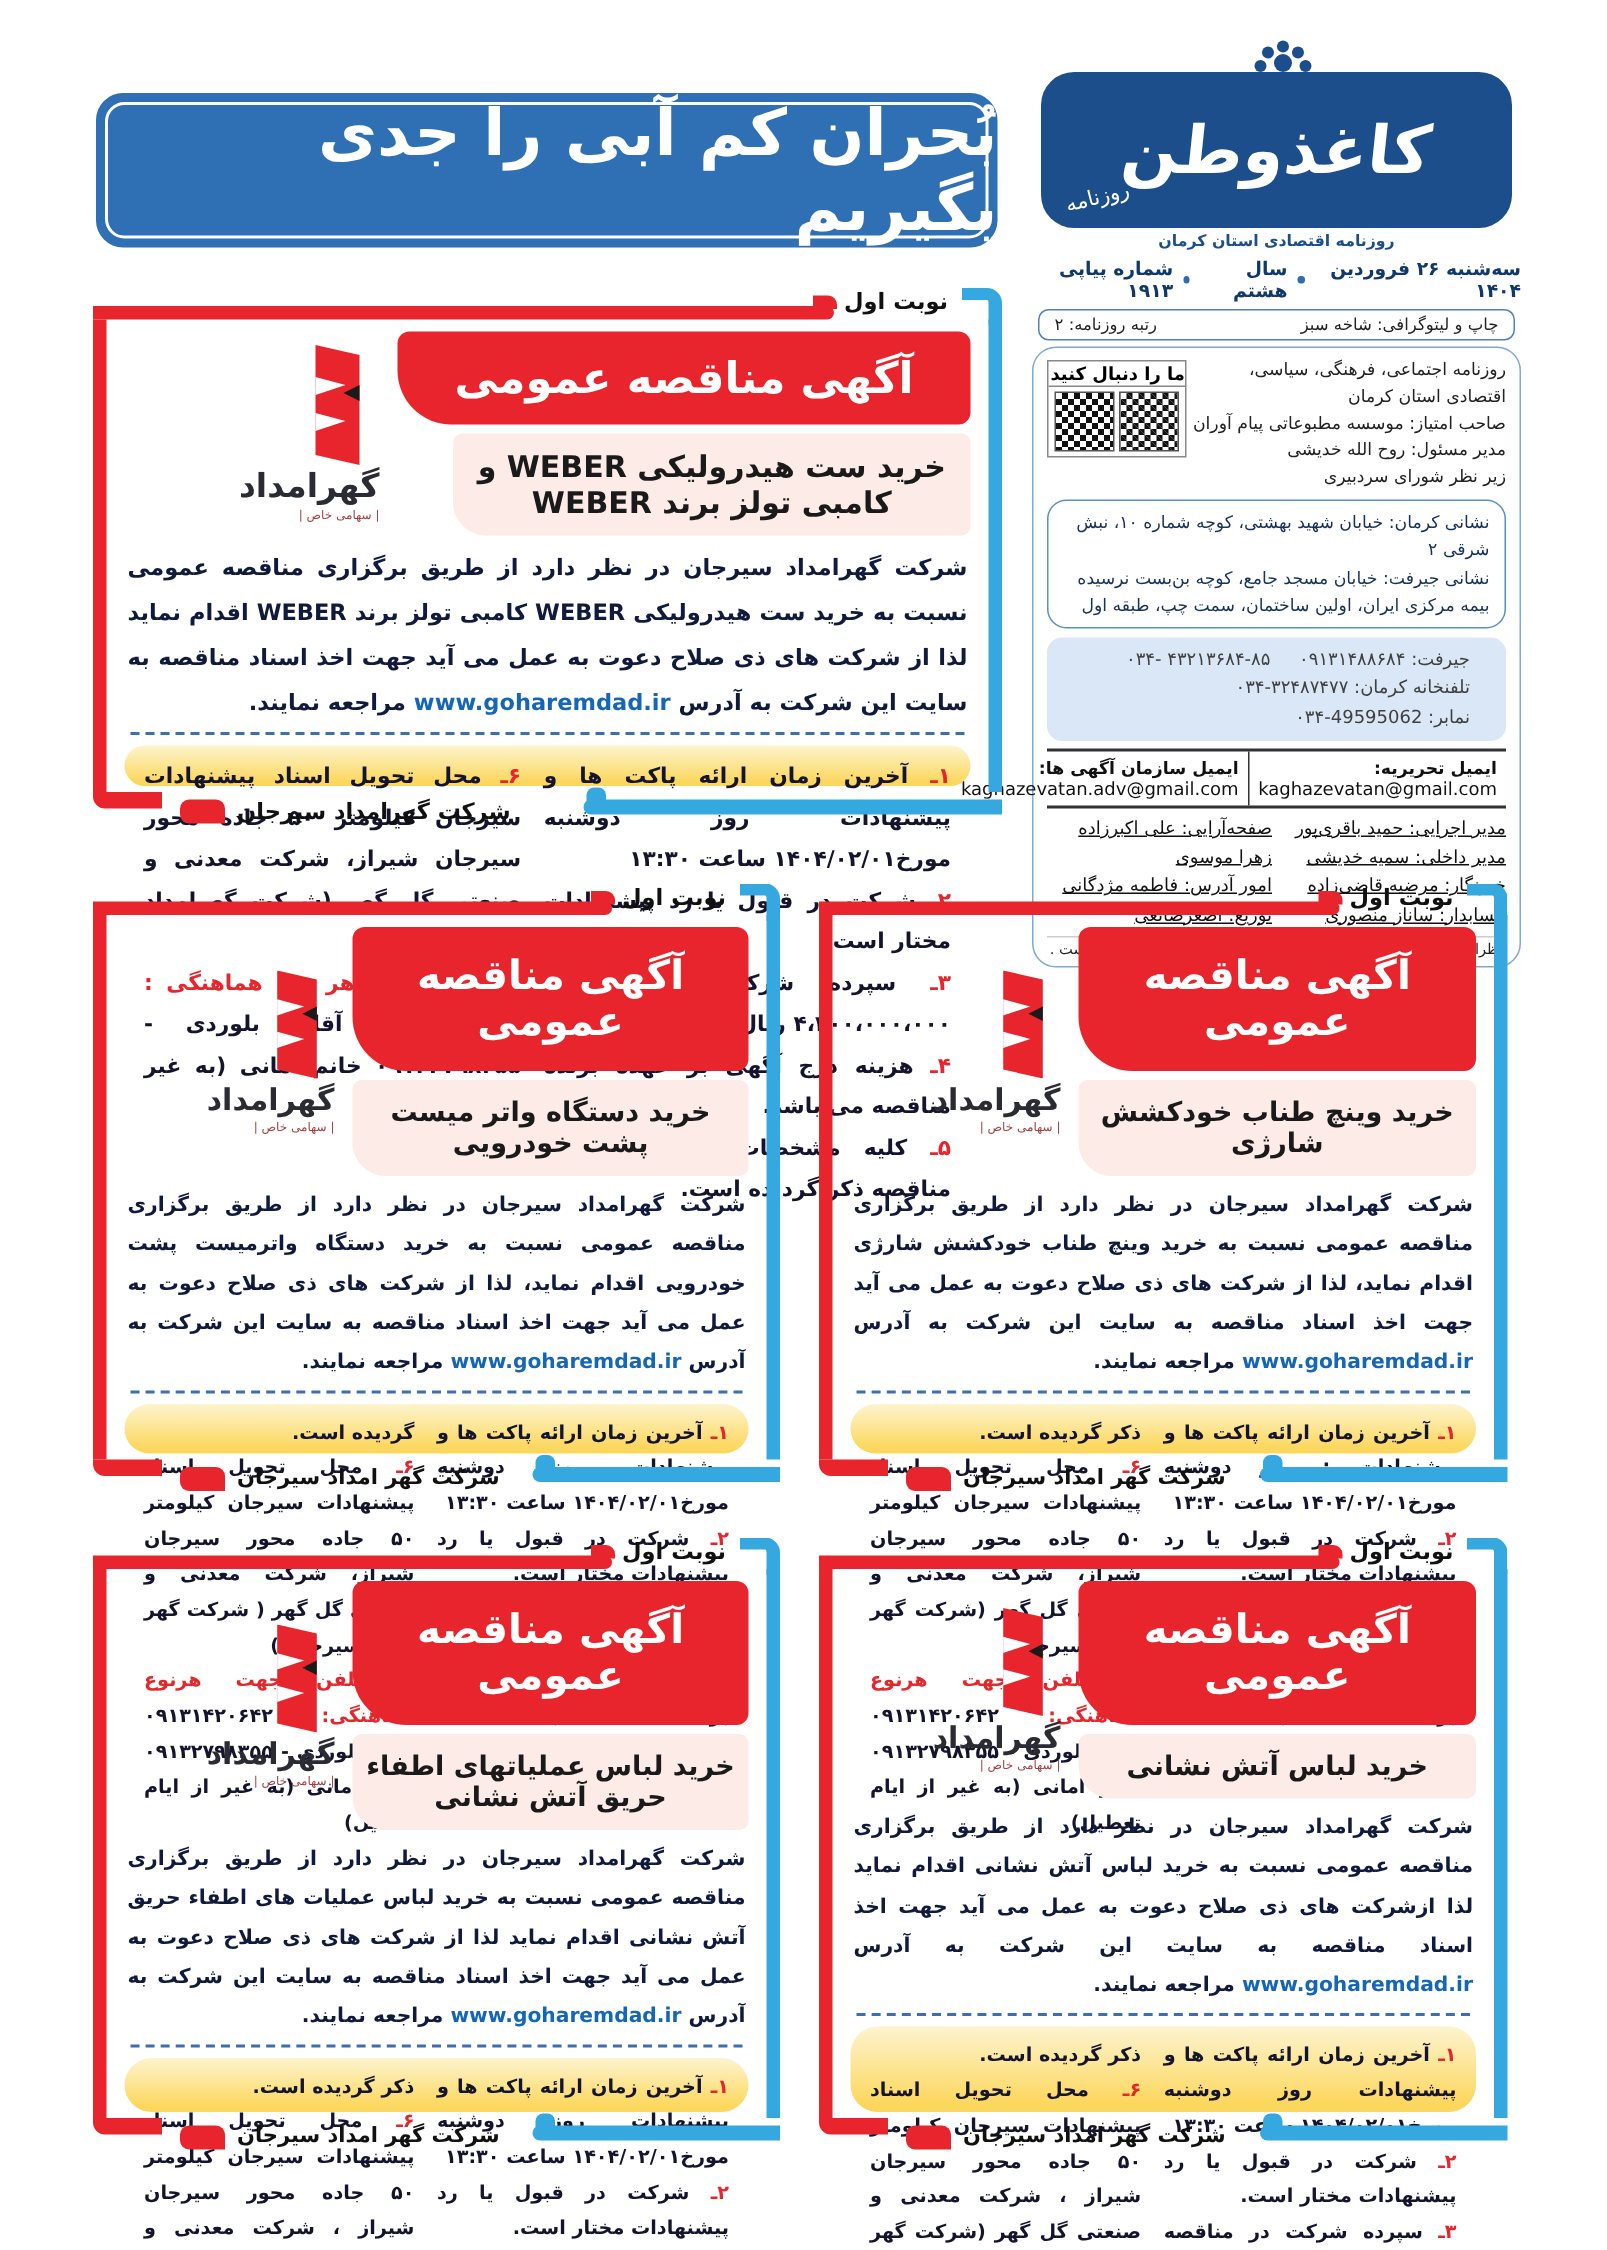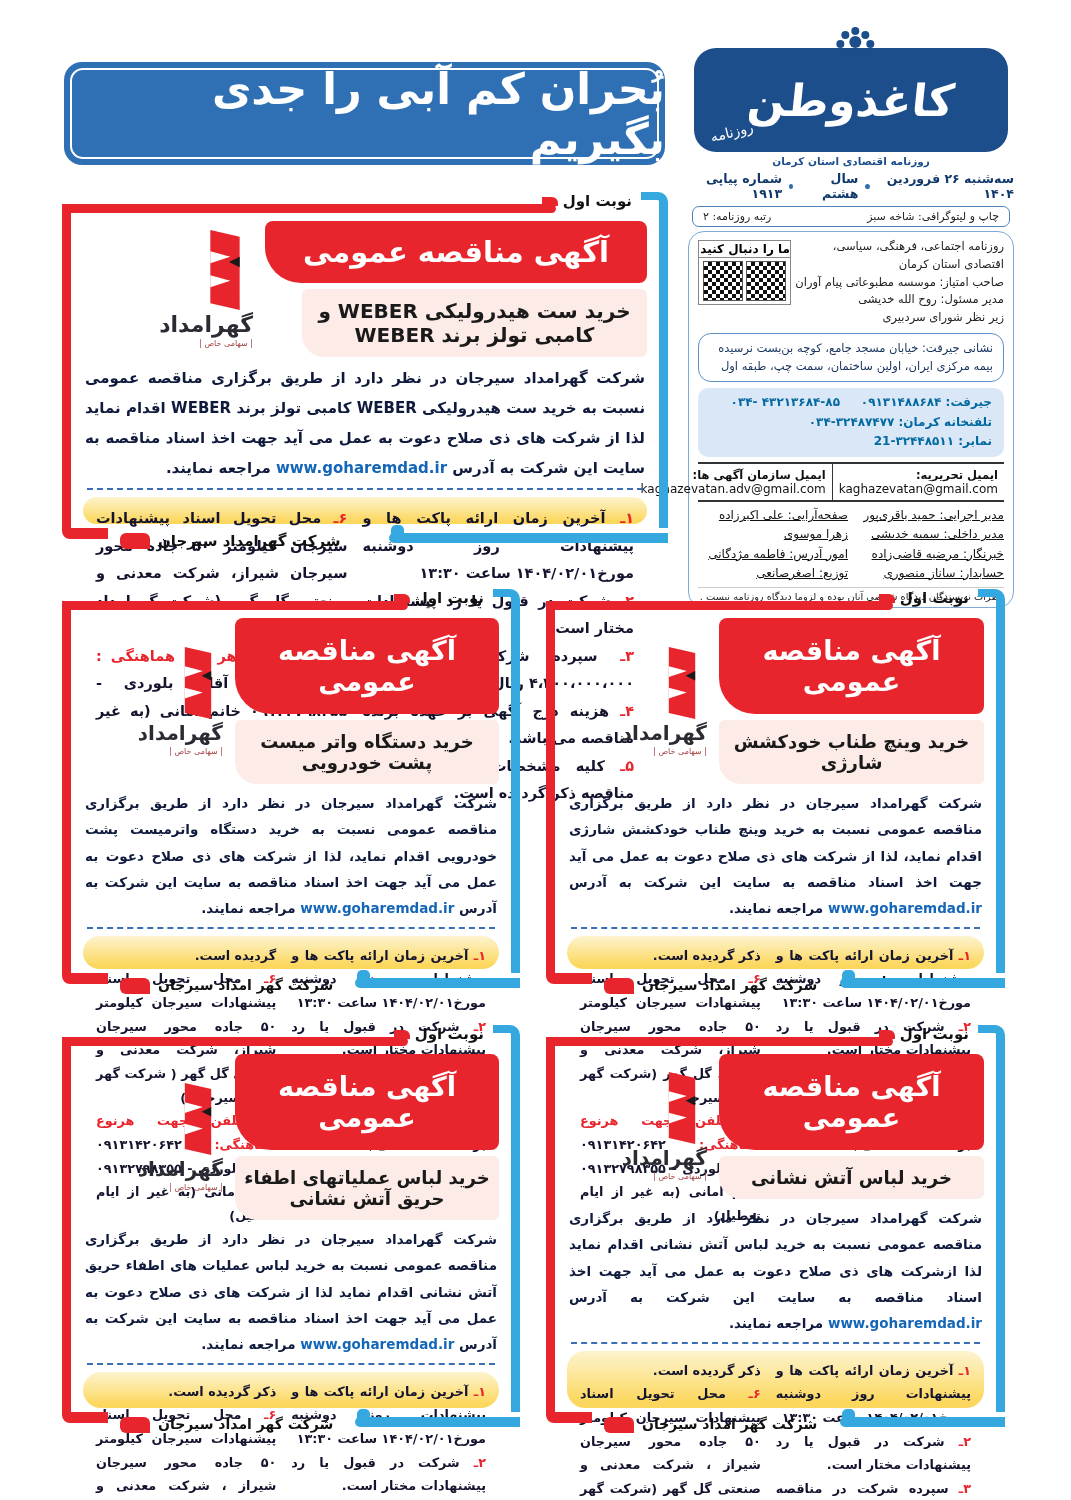--- a/index.html
+++ b/index.html
@@ -25,21 +25,21 @@
   .m-panel { margin-top:4px; border:1.5px solid #7fa9d6; border-radius:16px; padding:6px 9px 3px; }
   .m-info { position:relative; padding-left:97px; min-height:78px; }
   .m-info .line { font-size:11.5px; line-height:1.55; text-align:right; color:#222; }
   .qr-box { position:absolute; left:0; top:2px; width:93px; border:1px solid #888; background:#fff; }
   .qr-label { font-size:12px; font-weight:bold; text-align:right; border-bottom:1px solid #888; padding:1px 0; }
   .qr-imgs { display:flex; gap:3px; padding:3px; justify-content:center; }
   .qr { width:40px; height:40px; border:1px solid #555;
         background-image:linear-gradient(45deg,#111 25%,transparent 25%,transparent 75%,#111 75%),linear-gradient(45deg,#111 25%,#fff 25%,#fff 75%,#111 75%);
         background-size:8px 8px; background-position:0 0,4px 4px; }
   .m-addr { margin-top:6px; border:1.5px solid #5d8fc7; border-radius:13px; padding:5px 10px; font-size:11.5px; line-height:1.6; color:#16325c; text-align:right; }
-  .m-contact { margin-top:6px; background:#d9e7f6; border-radius:10px; padding:5px 12px; font-size:12px; font-weight:bold; line-height:1.65; color:#0369a1; text-align:right; }
+  .m-contact { margin-top:6px; background:#d9e7f6; border-radius:10px; padding:5px 24px; font-size:12px; font-weight:normal; line-height:1.65; color:#404040; text-align:right; }
   .m-emails { margin-top:5px; border-top:2px solid #333; border-bottom:2px solid #333; display:flex; }
   .m-emails .cell { flex:1; padding:4px 6px; }
   .m-emails .cell:first-child { border-left:1.5px solid #333; }
   .m-emails .lbl { font-size:11.5px; font-weight:bold; text-align:right; color:#111; }
   .m-emails .val { font-size:12px; direction:ltr; text-align:left; color:#111; }
   .m-staff { display:flex; gap:6px; padding:4px 0 2px; }
   .m-staff .colm { flex:1; }
   .m-staff .line { font-size:12px; line-height:1.6; text-align:right; color:#111;text-decoration:underline; }
   .m-disclaimer { font-size:9.8px; text-align:center; color:#222; padding:3px 0 2px; border-top:1px solid #ccc; margin-top:2px; }
 
@@ -138,26 +138,27 @@
             <div class="qr"></div>
             <div class="qr"></div>
           </div>
         </div>
         <div class="line">روزنامه اجتماعی، فرهنگی، سیاسی، اقتصادی استان کرمان</div>
         <div class="line">صاحب امتیاز: موسسه مطبوعاتی پیام آوران</div>
         <div class="line">مدیر مسئول: روح الله خدیشی</div>
         <div class="line">زیر نظر شورای سردبیری</div>
       </div>
       <div class="m-addr">
+        <div>نشانی کرمان: خیابان شهید بهشتی، کوچه شماره ۱۰، نبش شرقی ۲</div>
         <div>نشانی جیرفت: خیابان مسجد جامع، کوچه بن‌بست نرسیده بیمه مرکزی ایران، اولین ساختمان، سمت چپ، طبقه اول</div>
       </div>
       <div class="m-contact">
         <div>جیرفت: ۰۹۱۳۱۴۸۸۶۸۴&nbsp;&nbsp;&nbsp;&nbsp; ۸۵-۴۳۲۱۳۶۸۴ -۰۳۴</div>
         <div>تلفنخانه کرمان: ۳۲۴۸۷۴۷۷-۰۳۴</div>
-        <div>نمابر: ۳۲۴۴۸۵۱۱-21</div>
+        <div>نمابر: 49595062-۰۳۴</div>
       </div>
       <div class="m-emails">
         <div class="cell">
           <div class="lbl">ایمیل تحریریه:</div>
           <div class="val">kaghazevatan@gmail.com</div>
         </div>
         <div class="cell">
           <div class="lbl">ایمیل سازمان آگهی ها:</div>
           <div class="val">kaghazevatan.adv@gmail.com</div>
         </div>

